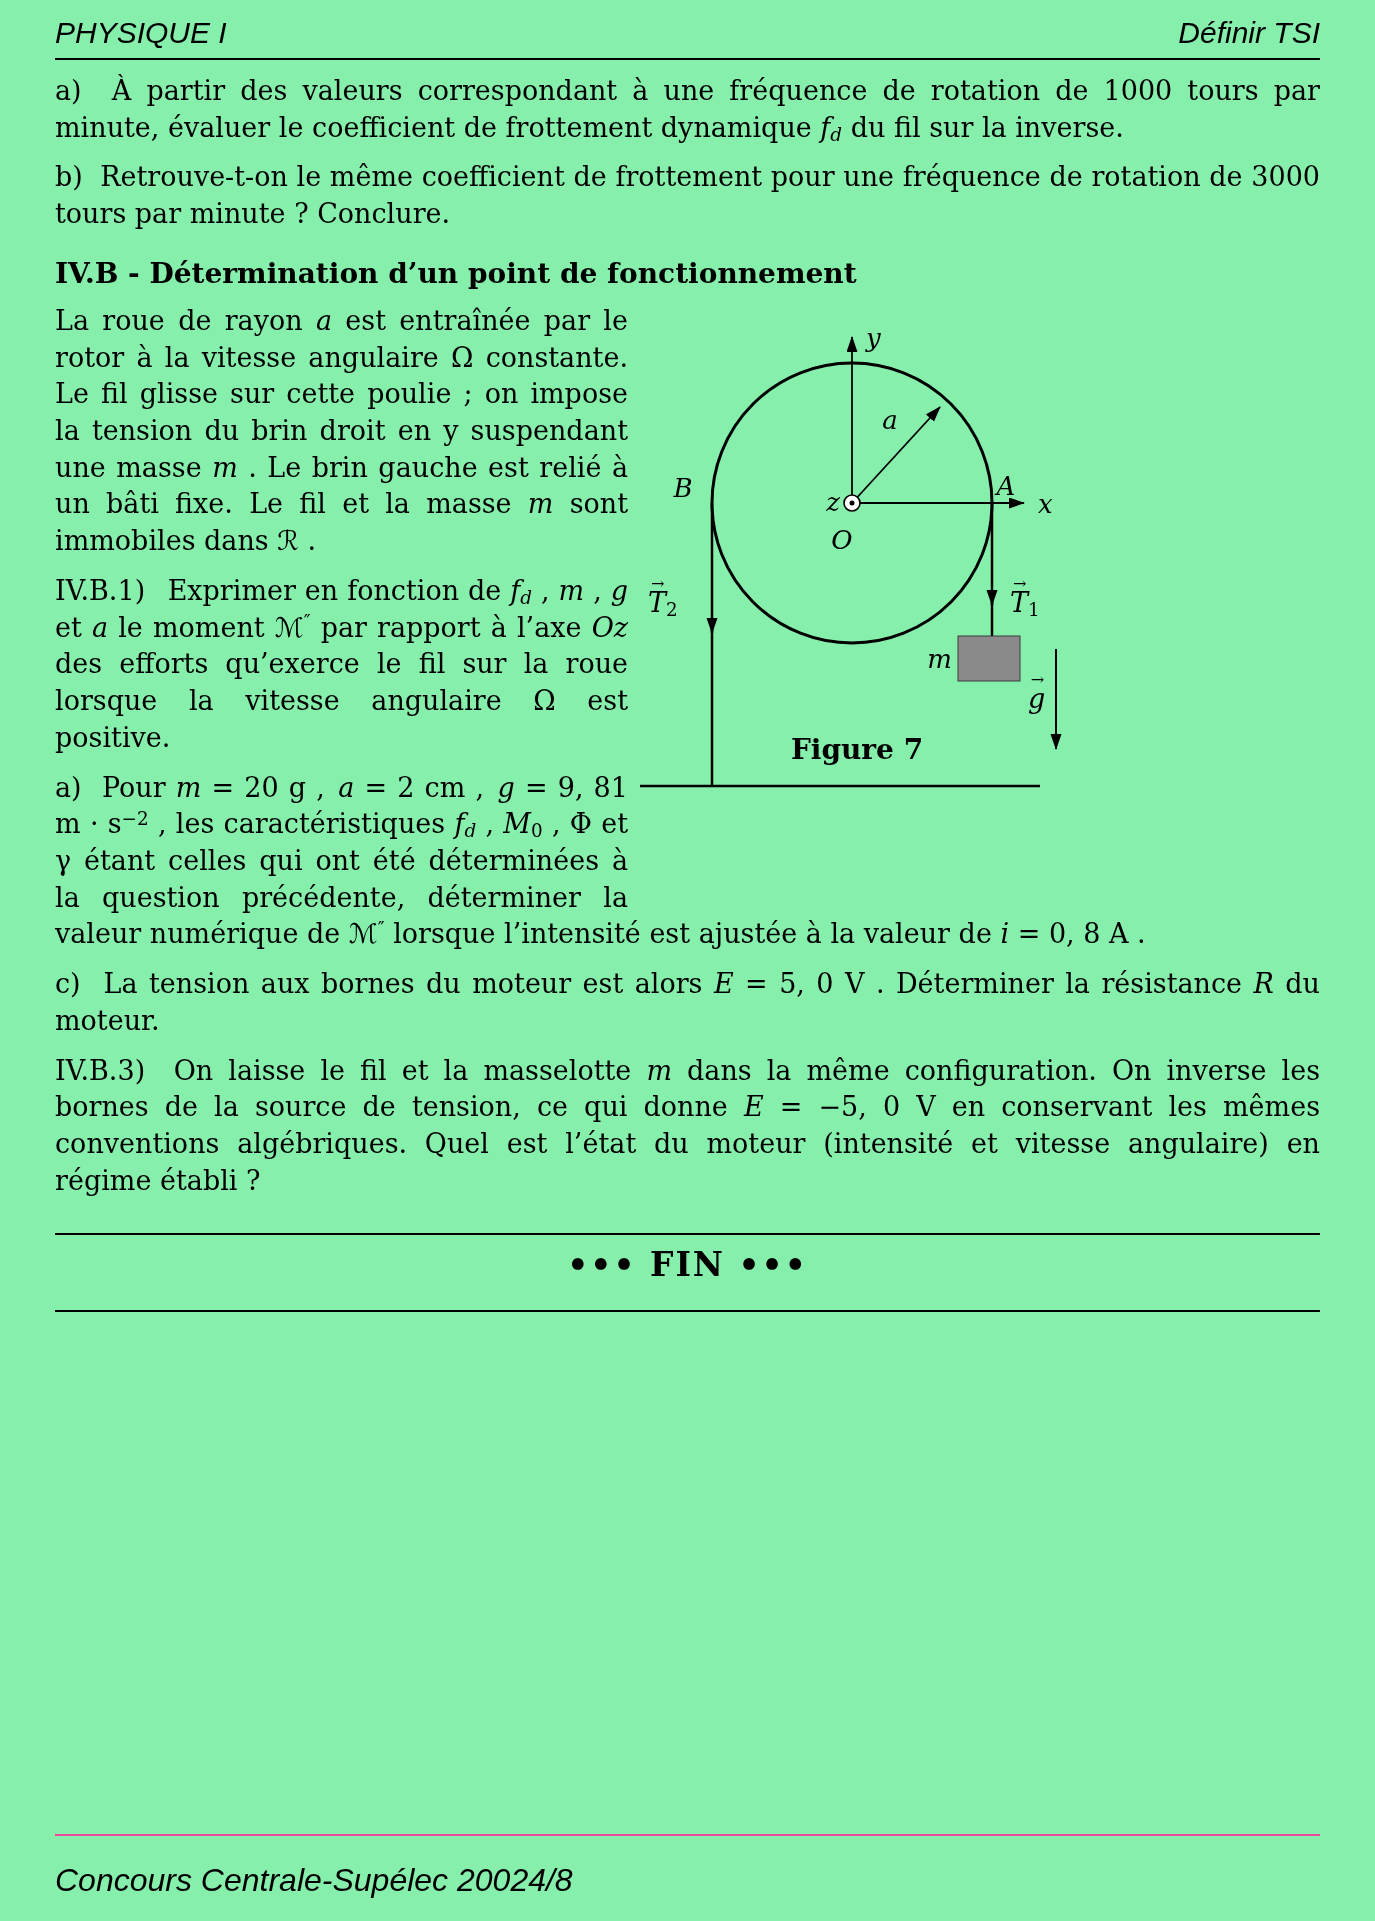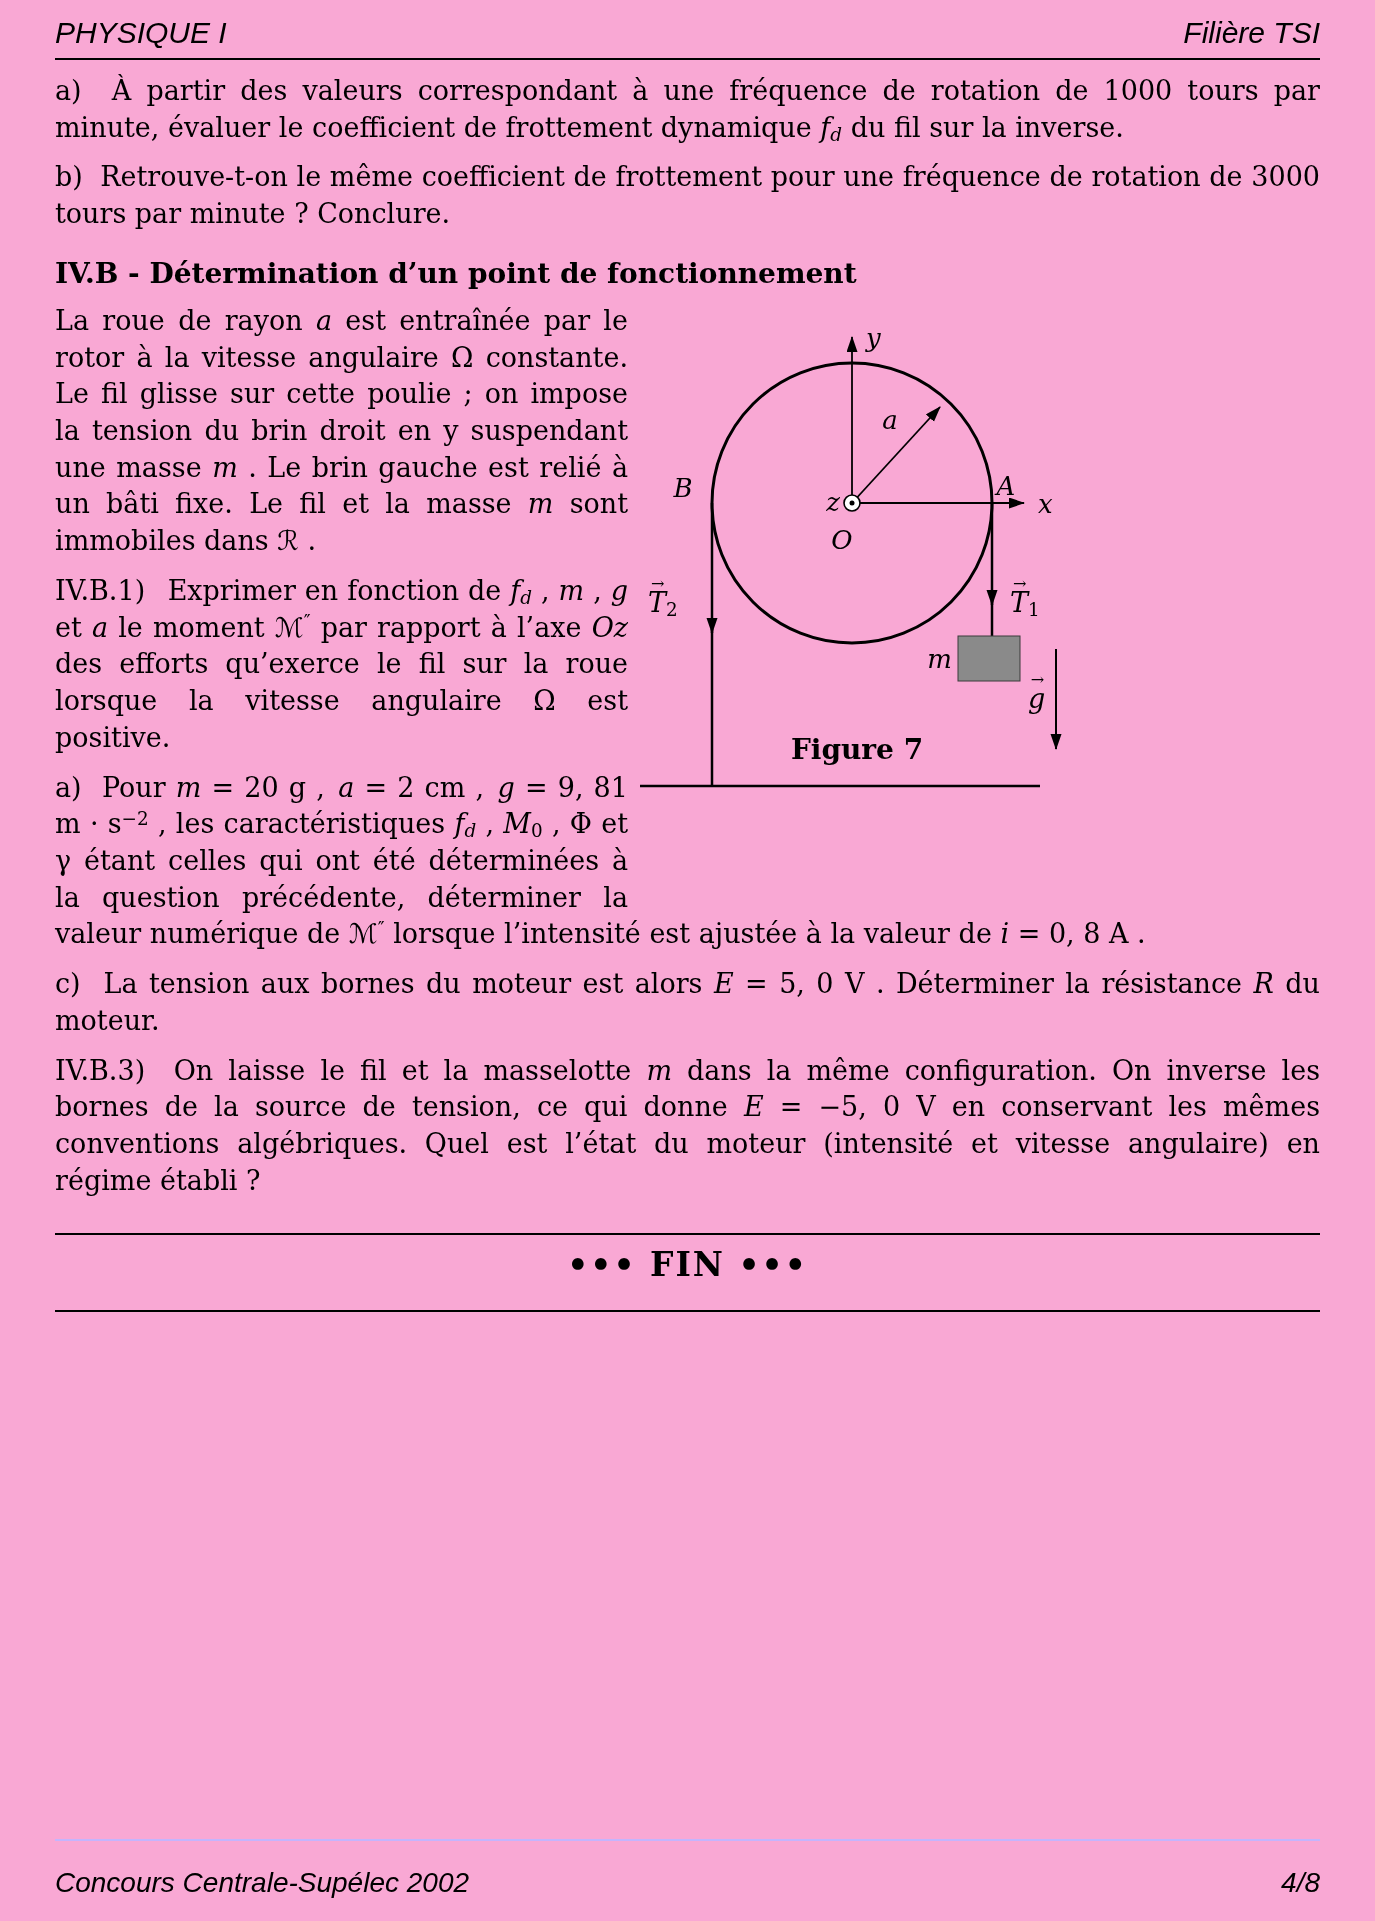--- a/index.html
+++ b/index.html
@@ -1,20 +1,20 @@
 <!DOCTYPE html>
 <html><head>
 <meta charset="utf-8">
 <style>
   * { margin:0; padding:0; box-sizing:border-box; }
   html,body { background:#ffffff; }
   .page {
     position:relative;
     width:1375px; height:1921px;
-    background:#f9a8d4;
+    background:#86efac;
     color:#000;
     font-family:"DejaVu Serif","Liberation Serif",serif;
     padding:16px 55px 0 55px;
     overflow:hidden;
   }
   .hdr {
     display:flex; justify-content:space-between; align-items:baseline;
     font-family:"Liberation Sans","DejaVu Sans",sans-serif;
     font-style:italic; font-size:30px;
   }
@@ -55,34 +55,34 @@
     position:absolute; font-size:27px;
     font-family:"DejaVu Serif","Liberation Serif",serif;
   }
   .fin-block { margin-top:34px; }
   .fin-text {
     text-align:center; font-weight:bold; font-size:33px;
     letter-spacing:2px; padding:10px 0 26px 0;
   }
   .ftr {
     position:absolute; left:55px; right:55px; bottom:22px;
-    border-top:2px solid #c4b5fd; padding-top:26px;
-    display:flex; justify-content:space-between; align-items:baseline;
+    border-top:2px solid #ec4899; padding-top:26px;
+    display:flex; align-items:baseline;
     font-family:"Liberation Sans","DejaVu Sans",sans-serif;
-    font-style:italic; font-size:28px;
+    font-style:italic; font-size:32px;
   }
 </style>
 </head>
 <body>
 
 <div class="page">
 
   <header class="hdr">
     <span>PHYSIQUE I</span>
-    <span>Filière TSI</span>
+    <span>Définir TSI</span>
   </header>
   <div class="rule hdr-rule"></div>
 
   <p class="para"><span>a)&nbsp; À partir des valeurs correspondant à une fréquence de rotation de 1000 tours par minute, évaluer le coefficient de frottement dynamique </span><span class="it">f</span><span class="it sub">d</span><span> du fil sur la inverse.</span></p>
   <p class="para"><span>b)&nbsp; Retrouve-t-on le même coefficient de frottement pour une fréquence de rotation de 3000 tours par minute ? Conclure.</span></p>
 
   <h2 class="sec-title">IV.B - Détermination d’un point de fonctionnement</h2>
 
   <section>
 

